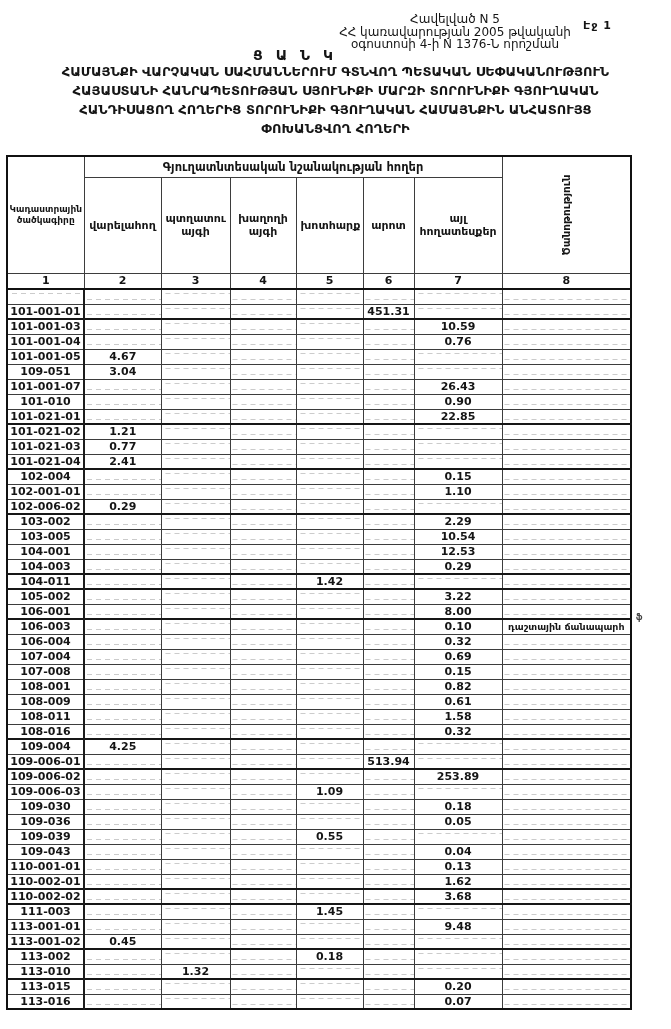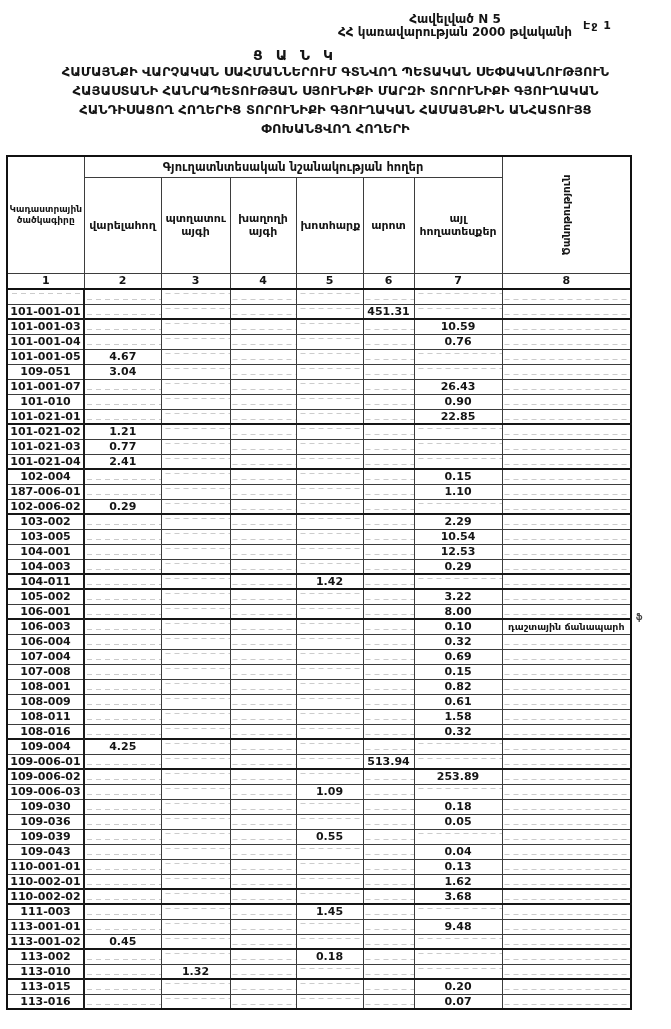--- a/index.html
+++ b/index.html
@@ -12,21 +12,21 @@
     overflow:hidden;
   }
   .page{position:absolute;inset:0;}
   
   .pg-num{
     position:absolute;top:2px;left:583px;
     font-size:11px;font-weight:bold;letter-spacing:1px;margin-top:17px;
   }
   .hdr-block{
     position:absolute;top:13px;left:250px;width:410px;
-    text-align:center;font-size:12px;font-weight:bold;line-height:12.5px;
+    text-align:center;font-size:12px;font-weight:normal;line-height:12.5px;
   }
   .list-word{
     position:absolute;top:47px;left:0;width:590px;
     text-align:center;font-size:14px;font-weight:bold;letter-spacing:4px;
   }
   .title{
     position:absolute;top:62px;left:0;width:671px;
     text-align:center;font-size:13px;font-weight:bold;line-height:19px;
   }
   
@@ -86,21 +86,22 @@
 </style>
 </head>
 <body>
 
 <div class="page">
 
   <div class="pg-num">Էջ 1</div>
 
   <div class="hdr-block">
     <div>Հավելված N 5</div>
-    <div>ՀՀ կառավարության 2000 թվականի</div>
+    <div>ՀՀ կառավարության 2005 թվականի</div>
+    <div>օգոստոսի 4-ի N 1376-Ն որոշման</div>
   </div>
 
   <div class="list-word">Ց Ա Ն Կ</div>
 
   <div class="title">
     <div>ՀԱՄԱՅՆՔԻ ՎԱՐՉԱԿԱՆ ՍԱՀՄԱՆՆԵՐՈՒՄ ԳՏՆՎՈՂ ՊԵՏԱԿԱՆ ՍԵՓԱԿԱՆՈՒԹՅՈՒՆ</div>
     <div>ՀԱՅԱՍՏԱՆԻ ՀԱՆՐԱՊԵՏՈՒԹՅԱՆ ՍՅՈՒՆԻՔԻ ՄԱՐԶԻ ՏՈՐՈՒՆԻՔԻ ԳՅՈՒՂԱԿԱՆ</div>
     <div>ՀԱՆԴԻՍԱՑՈՂ ՀՈՂԵՐԻՑ ՏՈՐՈՒՆԻՔԻ ԳՅՈՒՂԱԿԱՆ ՀԱՄԱՅՆՔԻՆ ԱՆՀԱՏՈՒՅՑ</div>
     <div>ՓՈԽԱՆՑՎՈՂ ՀՈՂԵՐԻ</div>
   </div>
@@ -268,21 +269,21 @@
           <td>102-004</td>
           <td></td>
           <td></td>
           <td></td>
           <td></td>
           <td></td>
           <td>0.15</td>
           <td></td>
         </tr>
         <tr>
-          <td>187-006-01</td>
+          <td>102-001-01</td>
           <td></td>
           <td></td>
           <td></td>
           <td></td>
           <td></td>
           <td>1.10</td>
           <td></td>
         </tr>
         <tr>
           <td>102-006-02</td>

